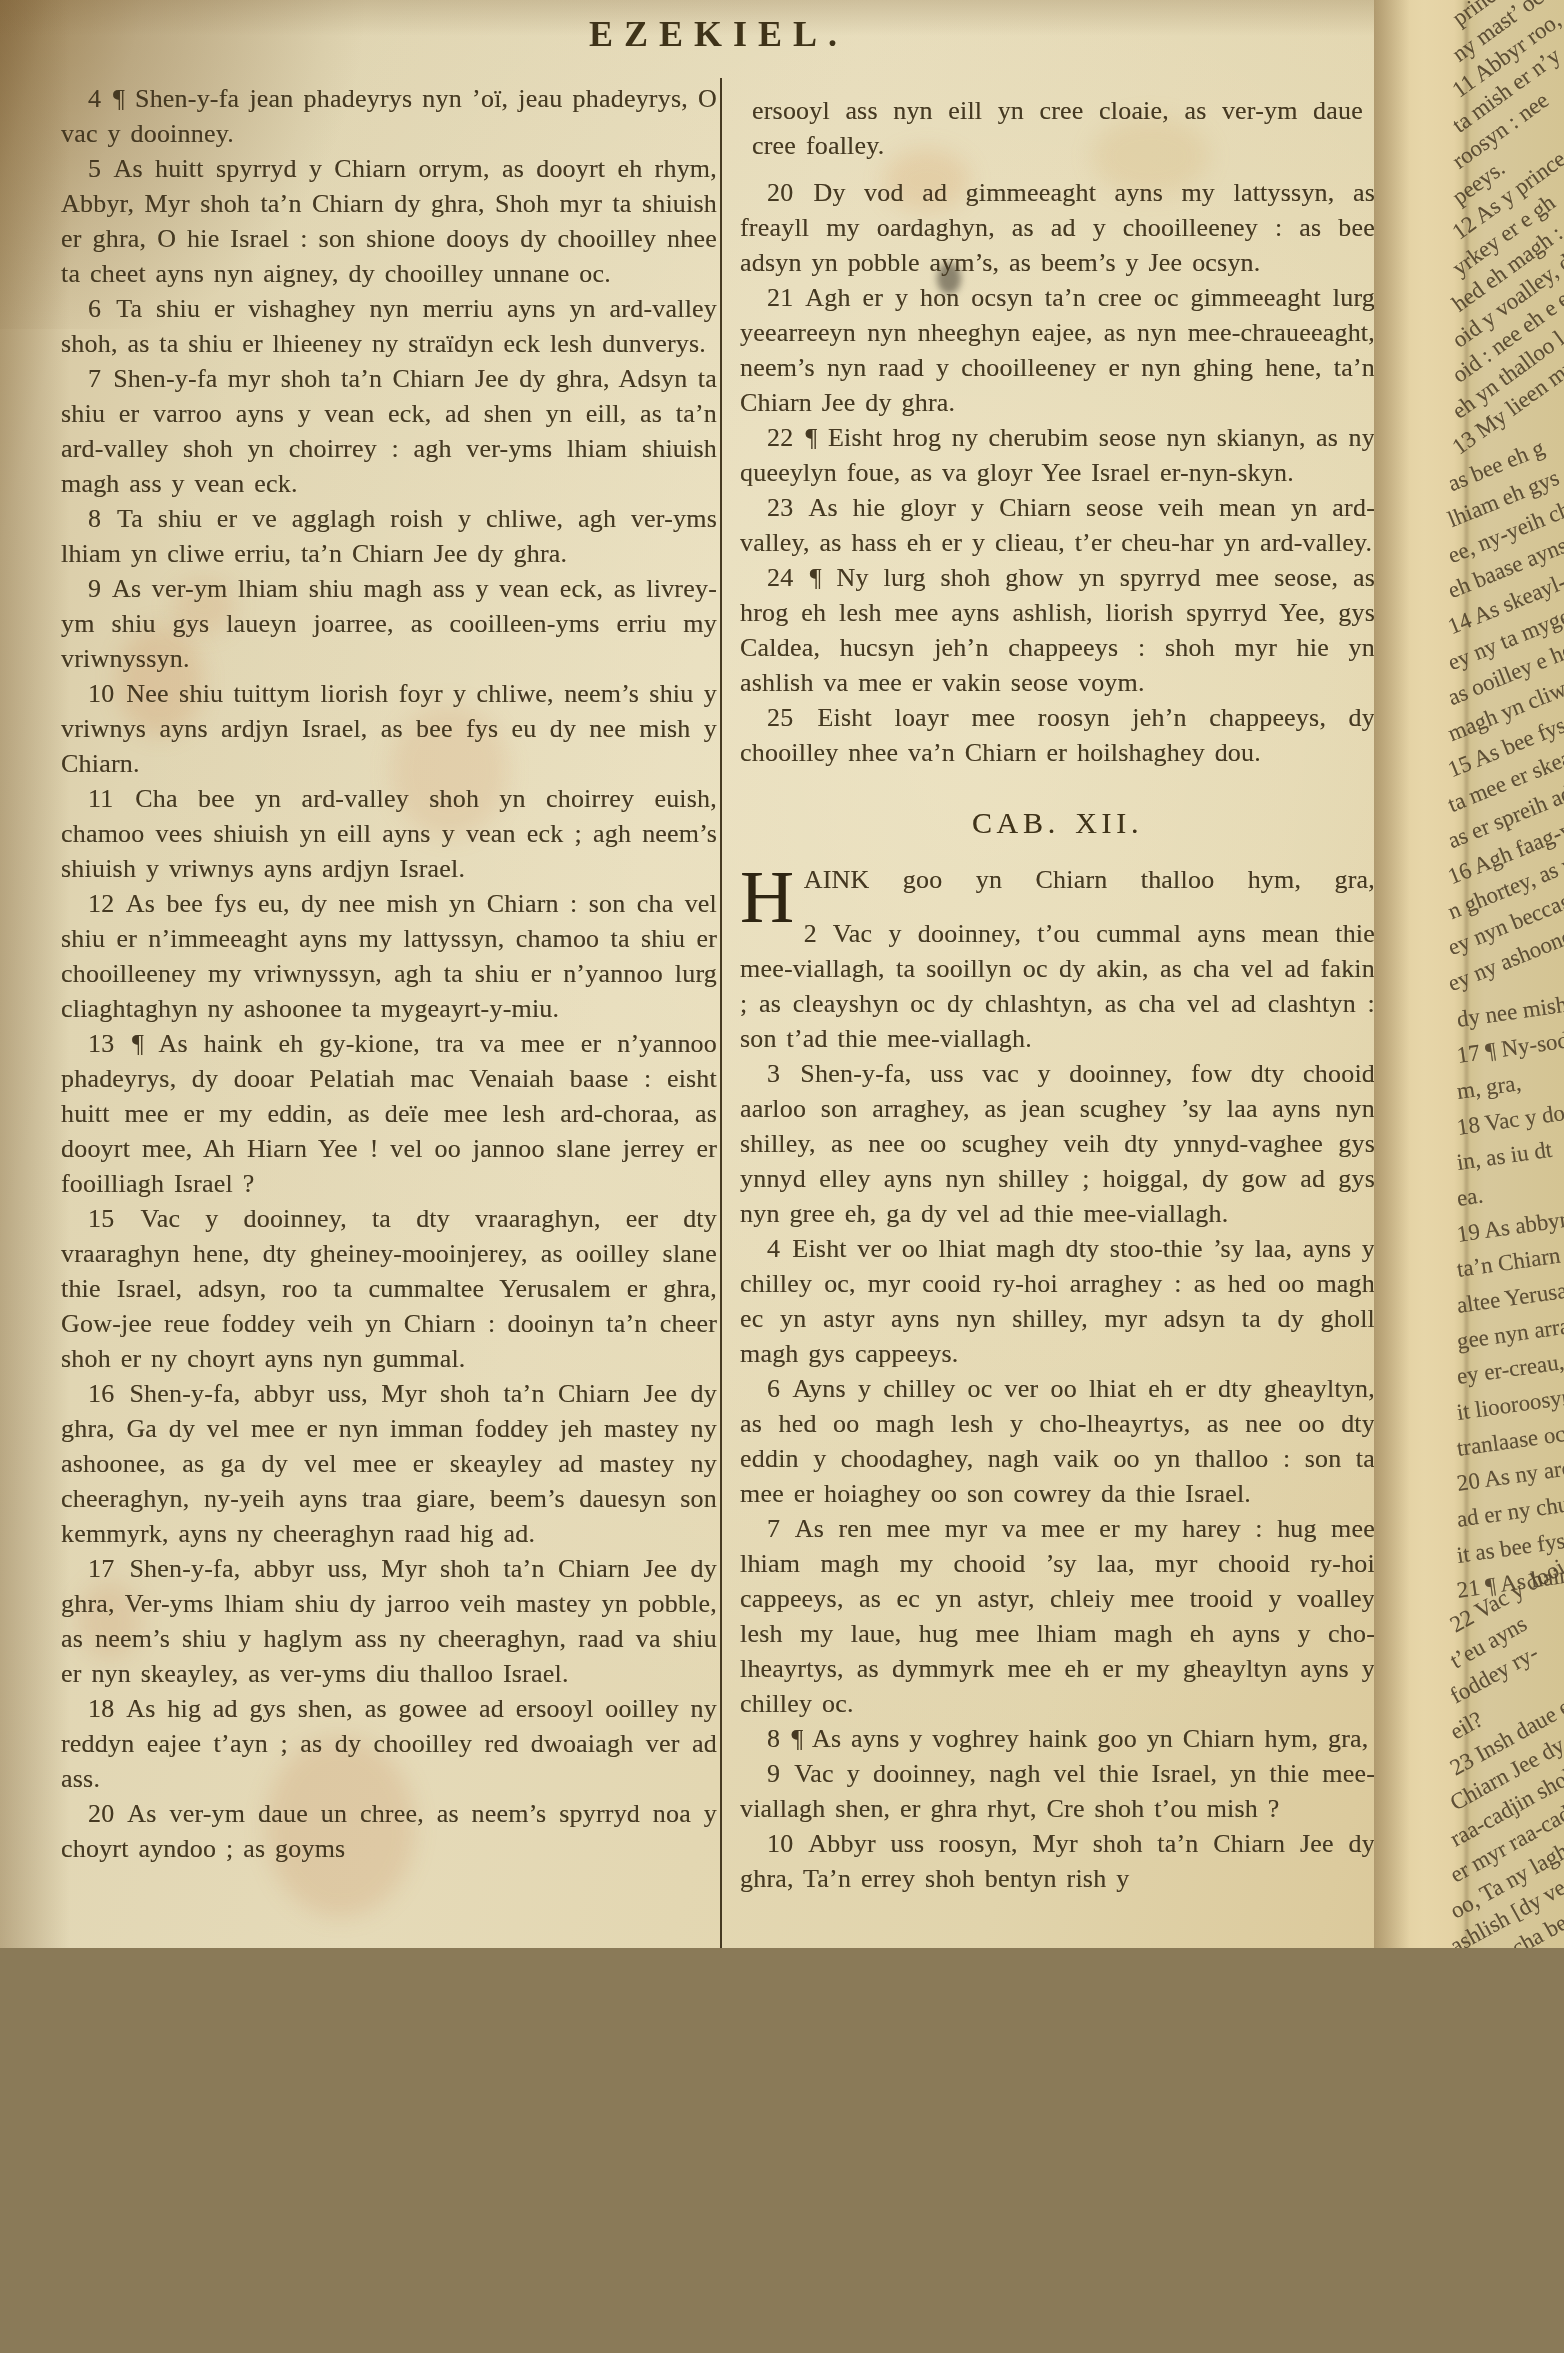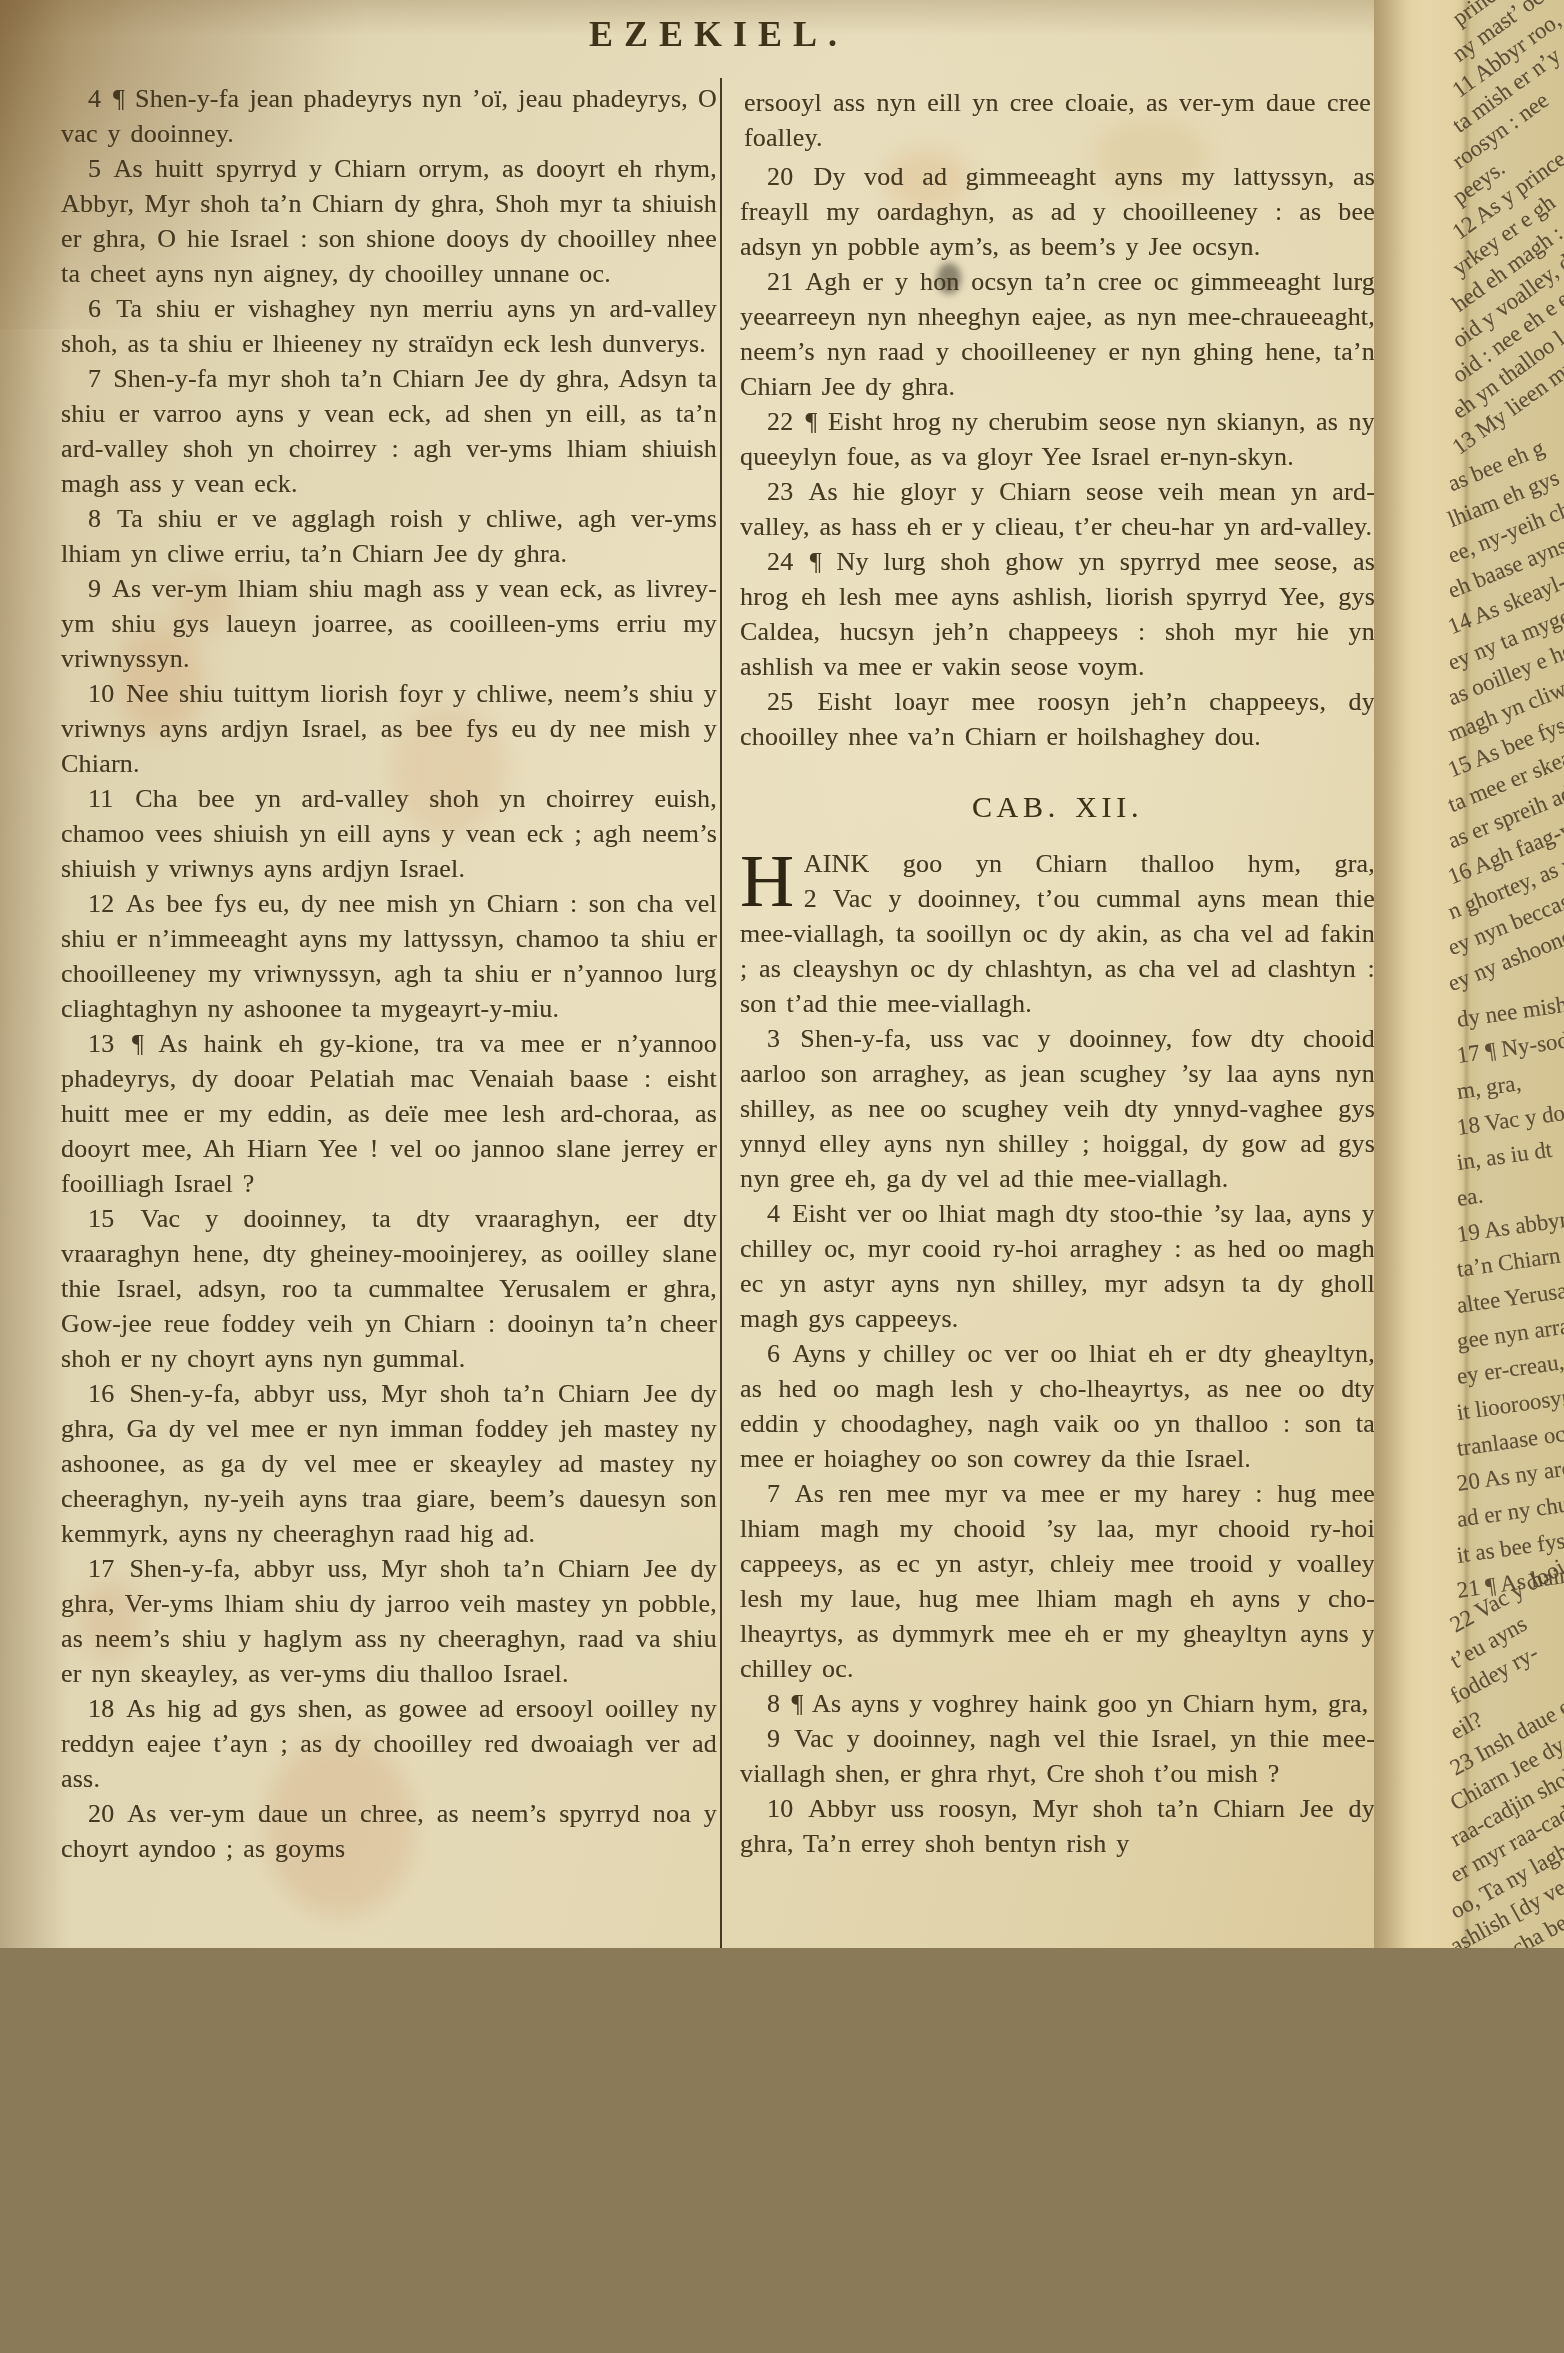--- a/index.html
+++ b/index.html
@@ -38,32 +38,32 @@
   
   .col{
     position:absolute;top:81px;font-size:26px;line-height:35px;
     text-align:justify;word-spacing:3.1px;letter-spacing:0.2px;
     text-shadow:0 0 0.5px rgba(70,55,30,0.45);
   }
   .col-left{left:61px;width:656px;height:2254px;overflow:hidden;}
   .col-right{left:740px;width:635px;height:2254px;overflow:hidden;}
   .divider{position:absolute;left:720px;top:78px;width:1.6px;height:2226px;background:#463a22;}
   p.verse{margin:0;text-indent:27px;}
-  p.cont{margin:4px;text-indent:0;}
+  p.cont{margin:12px;text-indent:0;}
   .vnum{padding-right:1.6px;}
   .chapter-heading{
     margin:34px 0 20.3px 0;text-align:center;text-indent:0;
     font-size:30px;letter-spacing:4.7px;line-height:38px;color:#3f3319;
   }
   .dropcap{
     float:left;font-size:75px;line-height:59px;padding:4.7px 9.4px 0 0;
     color:#2e2512;font-weight:normal;
   }
   .opening-line{display:block;text-align:justify;text-align-last:justify;}
-  .verse-two{display:block;text-align:justify;}
+  .verse-two{display:block;text-align:justify;margin-top:19px;}
   
   .edge{
     position:absolute;left:1374px;top:0;width:191px;height:2354px;overflow:hidden;
     background:linear-gradient(90deg,#dfcc9c 0%,#e7d6a9 26%,#e4d2a4 42%,#d2c290 49%,#d7c89c 58%,#d4c493 100%);
   }
   .edge-shadow{position:absolute;left:0;top:0;width:36px;height:100%;
     background:linear-gradient(90deg, rgba(118,92,54,0.45), rgba(118,92,54,0));}
   .edge-fold{position:absolute;left:91px;top:0;width:3.1px;height:100%;
     background:rgba(95,74,42,0.30);filter:blur(1.6px);}
   .edge-line{

